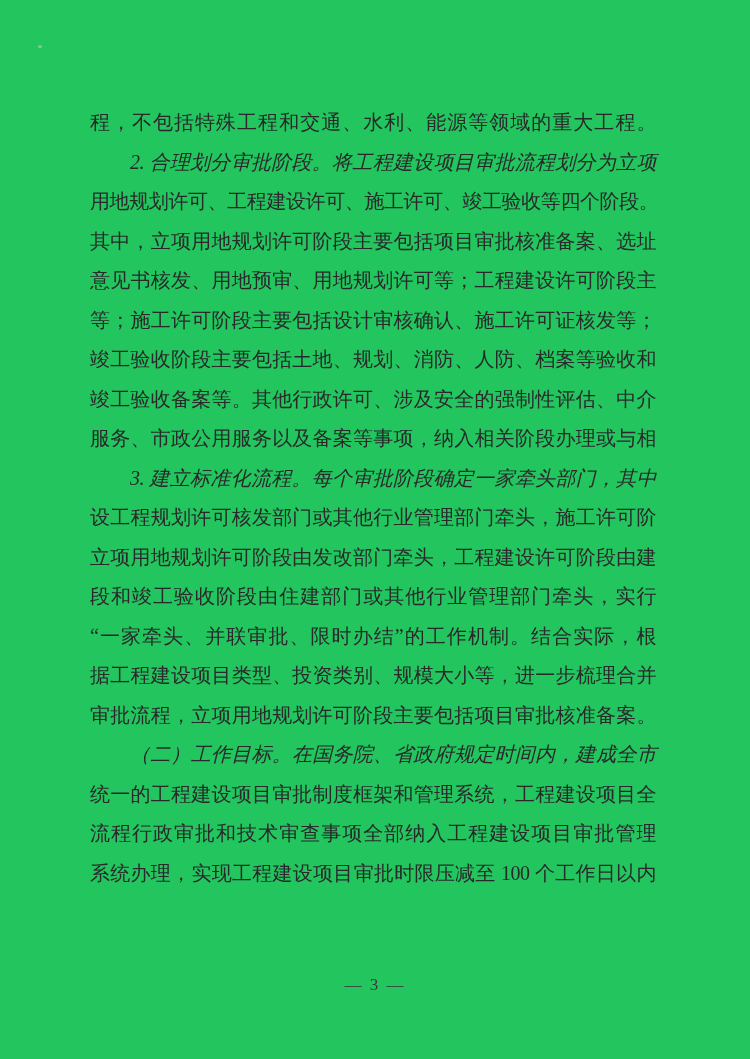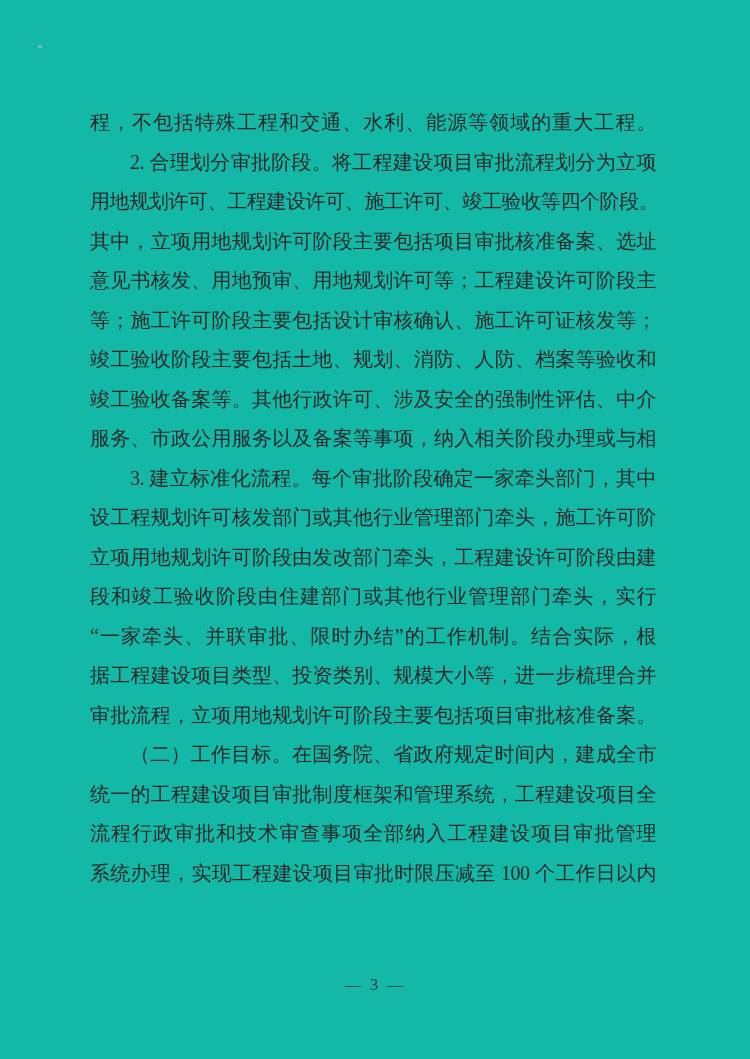--- a/index.html
+++ b/index.html
@@ -4,21 +4,21 @@
 <style>
   html, body {
     margin: 0;
     padding: 0;
     background: #ffffff;
   }
   .page {
     position: relative;
     width: 750px;
     height: 1059px;
-    background: #14b8a6;
+    background: #22c55e;
     overflow: hidden;
     font-family: "Liberation Serif", "DejaVu Serif", serif;
     color: #29292b;
   }
   .text-block {
     position: absolute;
     top: 103px;
     left: 90px;
     right: 94px;
   }
@@ -31,20 +31,21 @@
     white-space: nowrap;
     text-align: justify;
     text-align-last: justify;
     text-justify: inter-character;
   }
   .line.para-end {
     text-align-last: left;
   }
   .line.indent {
     text-indent: 2em;
+    font-style: italic;
   }
   .page-number {
     position: absolute;
     top: 975px;
     left: 0;
     width: 100%;
     text-align: center;
     font-size: 17px;
     letter-spacing: 2px;
     color: #3a3a3c;

